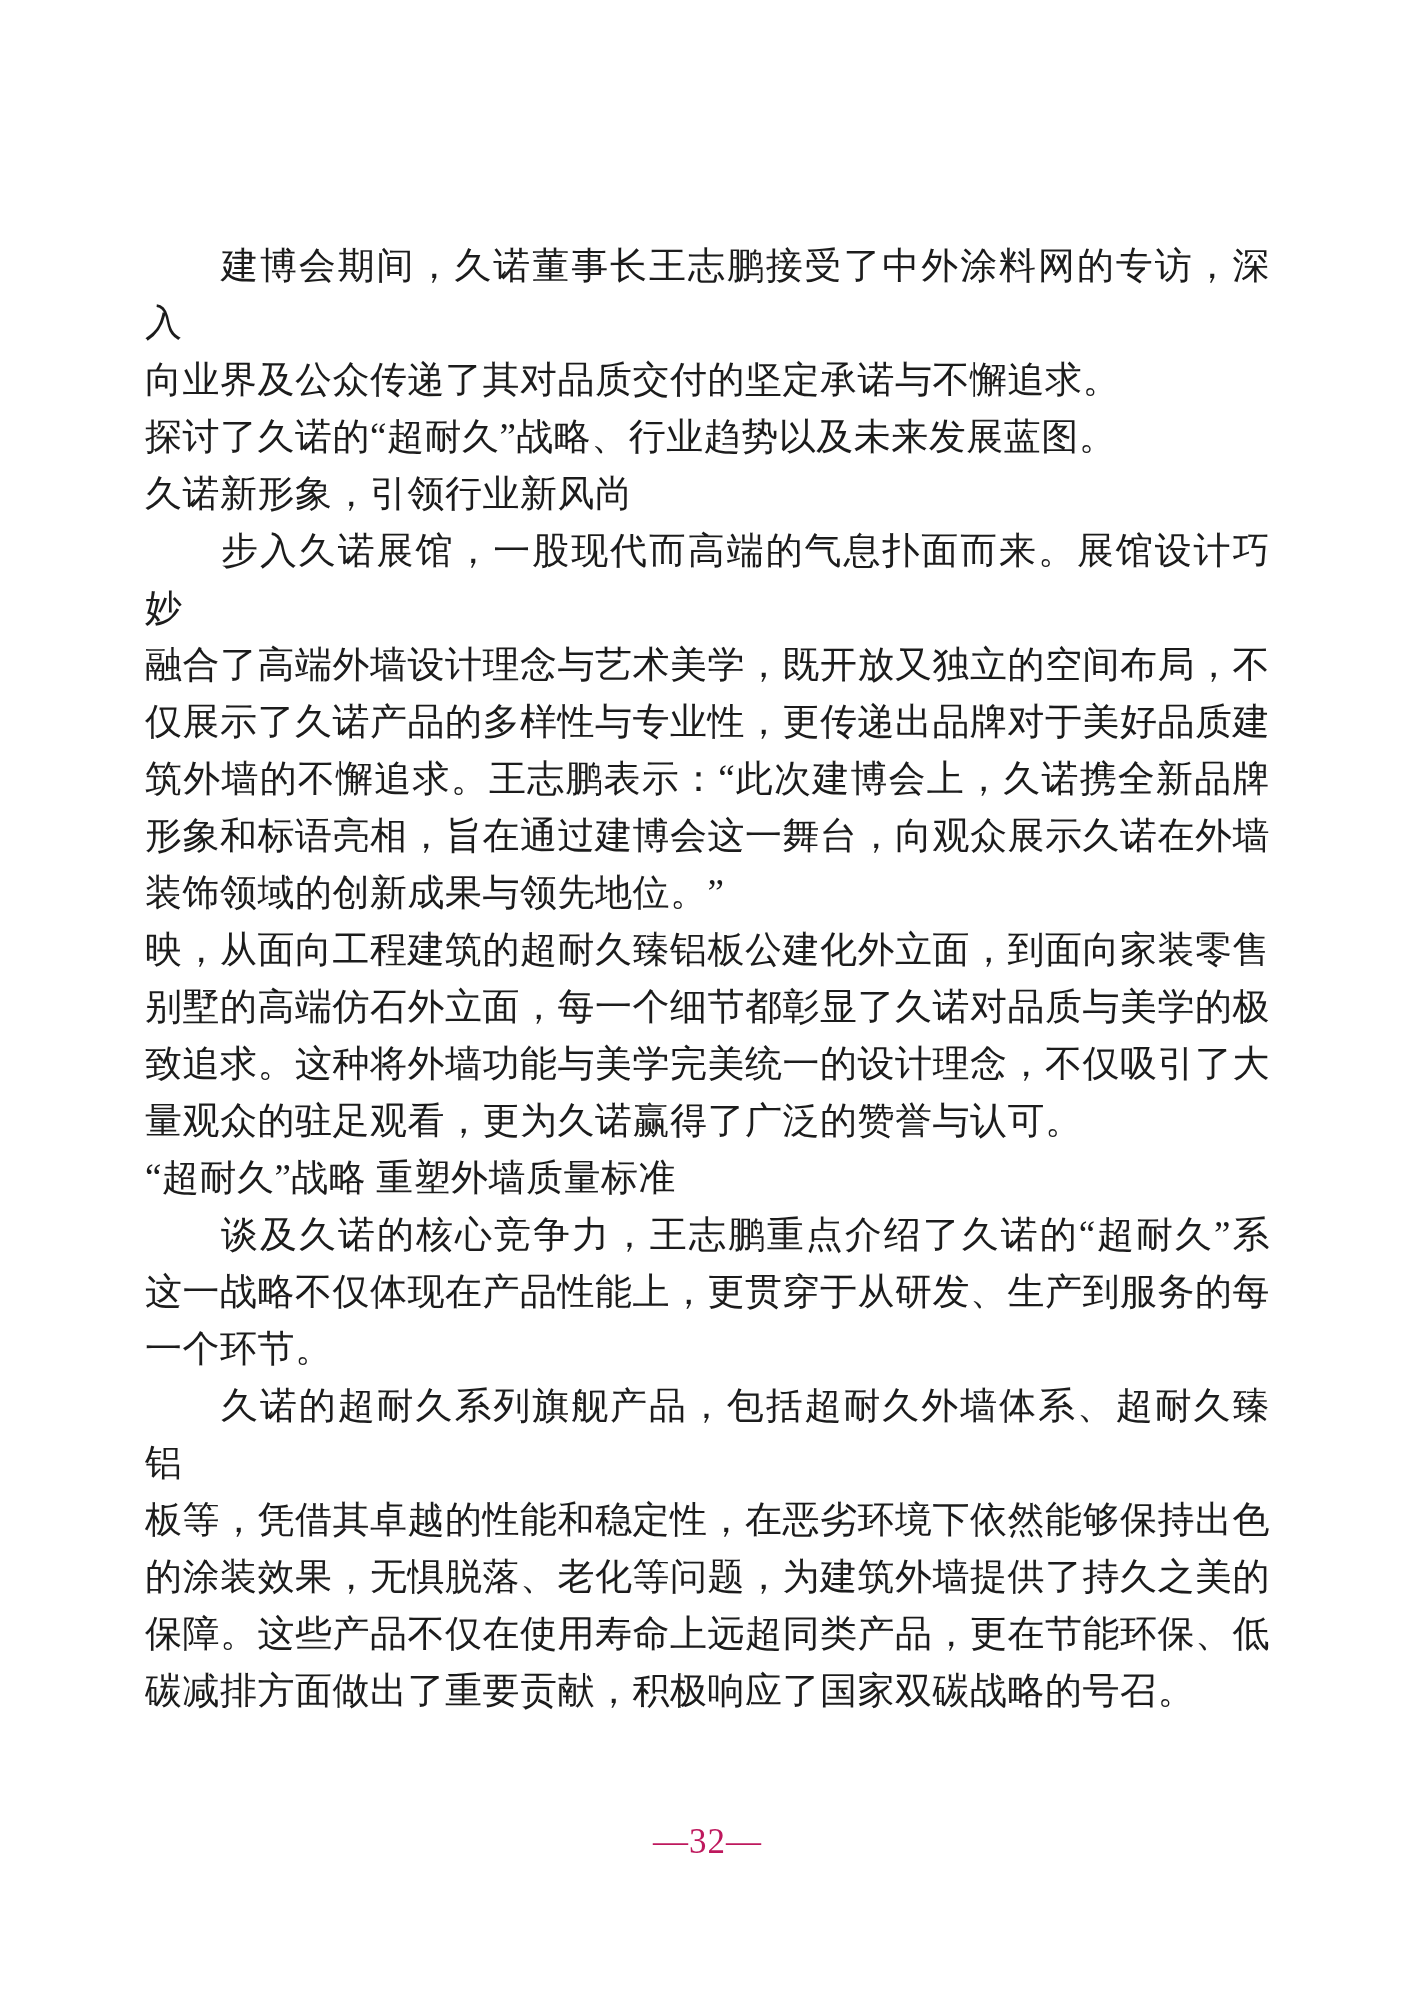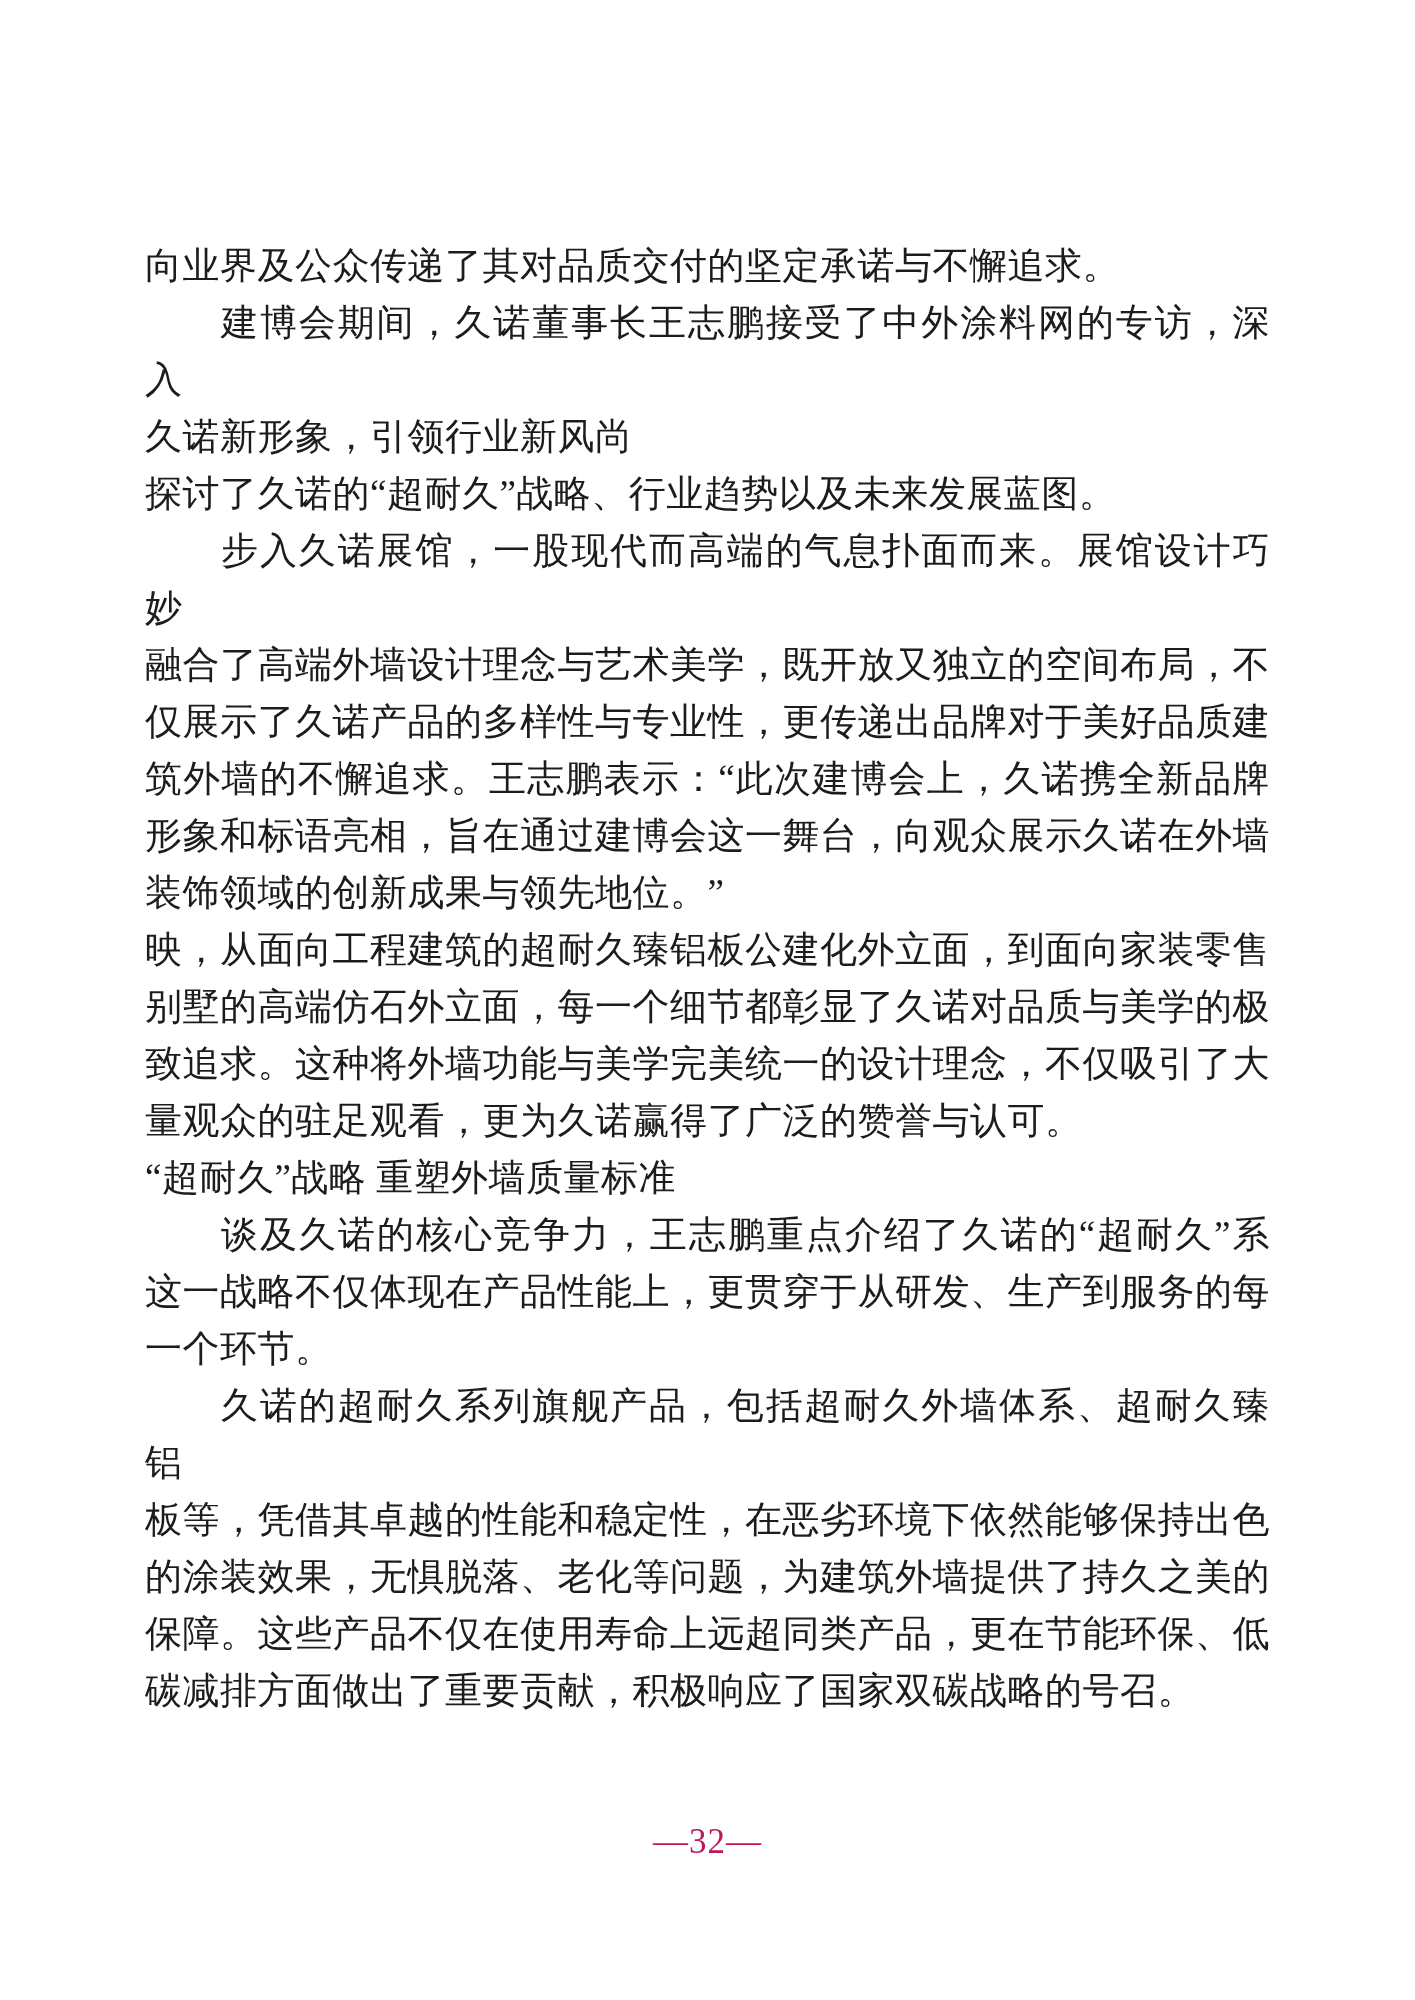--- a/index.html
+++ b/index.html
@@ -47,24 +47,24 @@
     line-height: 44px;
     color: #be185d;
     letter-spacing: 1px;
   }
 </style>
 </head>
 <body>
 
 <div class="page">
   <div class="text-block">
+      <div class="line indent fill">建博会期间，久诺董事长王志鹏接受了中外涂料网的专访，深入</div>
       <div class="line">向业界及公众传递了其对品质交付的坚定承诺与不懈追求。</div>
-      <div class="line indent fill">建博会期间，久诺董事长王志鹏接受了中外涂料网的专访，深入</div>
+      <div class="line">探讨了久诺的“超耐久”战略、行业趋势以及未来发展蓝图。</div>
       <div class="line">久诺新形象，引领行业新风尚</div>
-      <div class="line">探讨了久诺的“超耐久”战略、行业趋势以及未来发展蓝图。</div>
       <div class="line indent fill">步入久诺展馆，一股现代而高端的气息扑面而来。展馆设计巧妙</div>
       <div class="line fill">融合了高端外墙设计理念与艺术美学，既开放又独立的空间布局，不</div>
       <div class="line fill">仅展示了久诺产品的多样性与专业性，更传递出品牌对于美好品质建</div>
       <div class="line fill">筑外墙的不懈追求。王志鹏表示：“此次建博会上，久诺携全新品牌</div>
       <div class="line fill">形象和标语亮相，旨在通过建博会这一舞台，向观众展示久诺在外墙</div>
       <div class="line">装饰领域的创新成果与领先地位。”</div>
       <div class="line fill">映，从面向工程建筑的超耐久臻铝板公建化外立面，到面向家装零售</div>
       <div class="line fill">别墅的高端仿石外立面，每一个细节都彰显了久诺对品质与美学的极</div>
       <div class="line fill">致追求。这种将外墙功能与美学完美统一的设计理念，不仅吸引了大</div>
       <div class="line">量观众的驻足观看，更为久诺赢得了广泛的赞誉与认可。</div>

